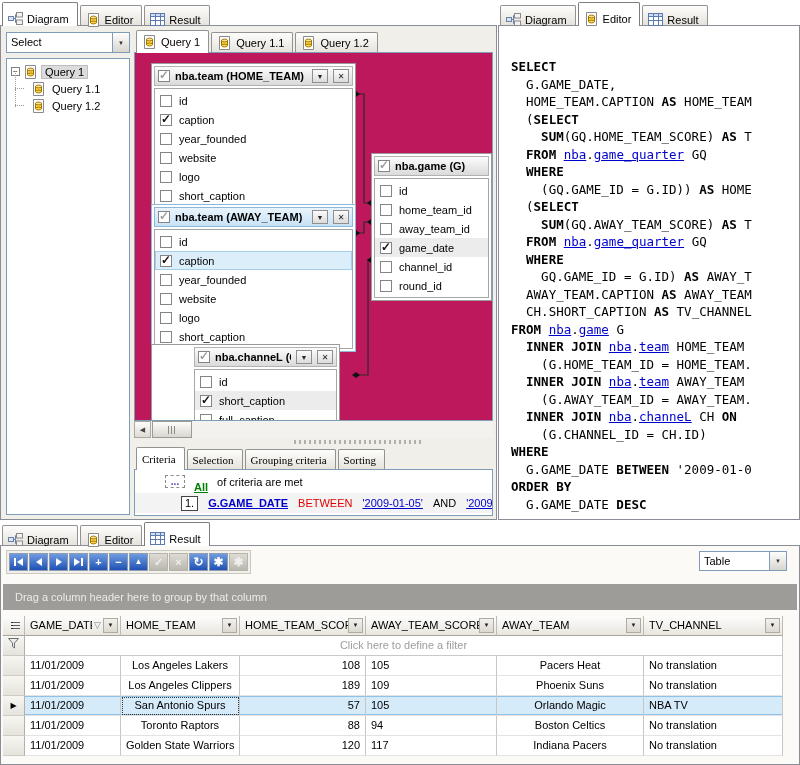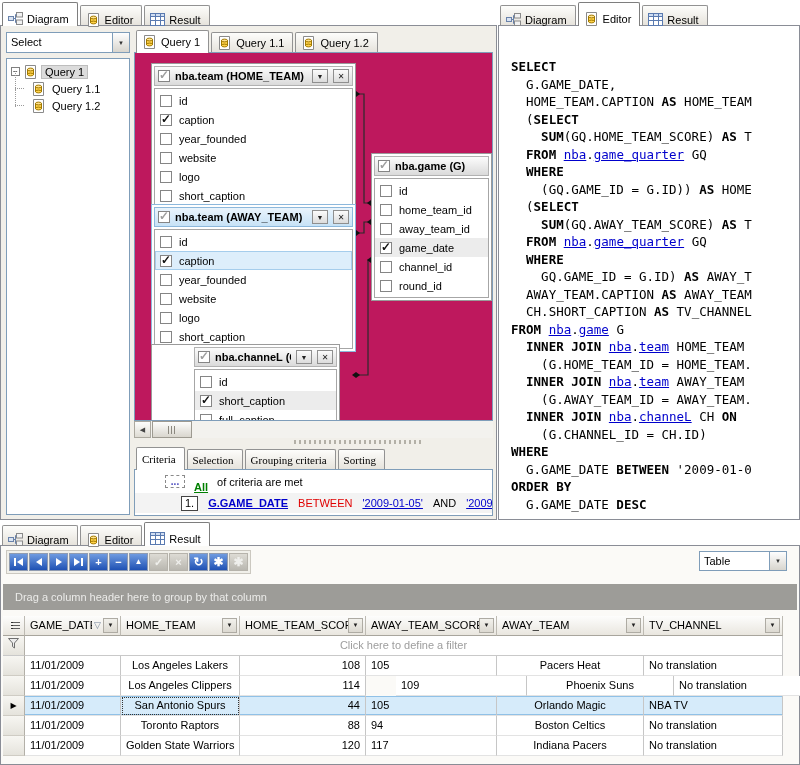--- a/index.html
+++ b/index.html
@@ -593,30 +593,30 @@
             <div class="gc" style="width: 119px; text-align: center;">Los Angeles Lakers</div>
             <div class="gc" style="width: 126px; text-align: right;">108</div>
             <div class="gc" style="width: 131px; text-align: left;">105</div>
             <div class="gc" style="width: 147px; text-align: center;">Pacers Heat</div>
             <div class="gc" style="width: 139px; text-align: left;">No translation</div>
           </div>
           <div class="grow">
             <div class="gc ind" style="width: 22px;"></div>
             <div class="gc" style="width: 96px; text-align: left;">11/01/2009</div>
             <div class="gc" style="width: 119px; text-align: center;">Los Angeles Clippers</div>
-            <div class="gc" style="width: 126px; text-align: right;">114</div>
-            <div class="gc" style="width: 131px; text-align: left; margin-left: 30px;">109</div>
+            <div class="gc" style="width: 126px; text-align: right;">189</div>
+            <div class="gc" style="width: 131px; text-align: left;">109</div>
             <div class="gc" style="width: 147px; text-align: center;">Phoenix Suns</div>
             <div class="gc" style="width: 139px; text-align: left;">No translation</div>
           </div>
           <div class="grow sel">
             <div class="gc ind" style="width: 22px;">▶</div>
             <div class="gc" style="width: 96px; text-align: left;">11/01/2009</div>
             <div class="gc focused" style="width: 119px; text-align: center;">San Antonio Spurs</div>
-            <div class="gc" style="width: 126px; text-align: right;">44</div>
+            <div class="gc" style="width: 126px; text-align: right;">57</div>
             <div class="gc" style="width: 131px; text-align: left;">105</div>
             <div class="gc" style="width: 147px; text-align: center;">Orlando Magic</div>
             <div class="gc" style="width: 139px; text-align: left;">NBA TV</div>
           </div>
           <div class="grow">
             <div class="gc ind" style="width: 22px;"></div>
             <div class="gc" style="width: 96px; text-align: left;">11/01/2009</div>
             <div class="gc" style="width: 119px; text-align: center;">Toronto Raptors</div>
             <div class="gc" style="width: 126px; text-align: right;">88</div>
             <div class="gc" style="width: 131px; text-align: left;">94</div>

